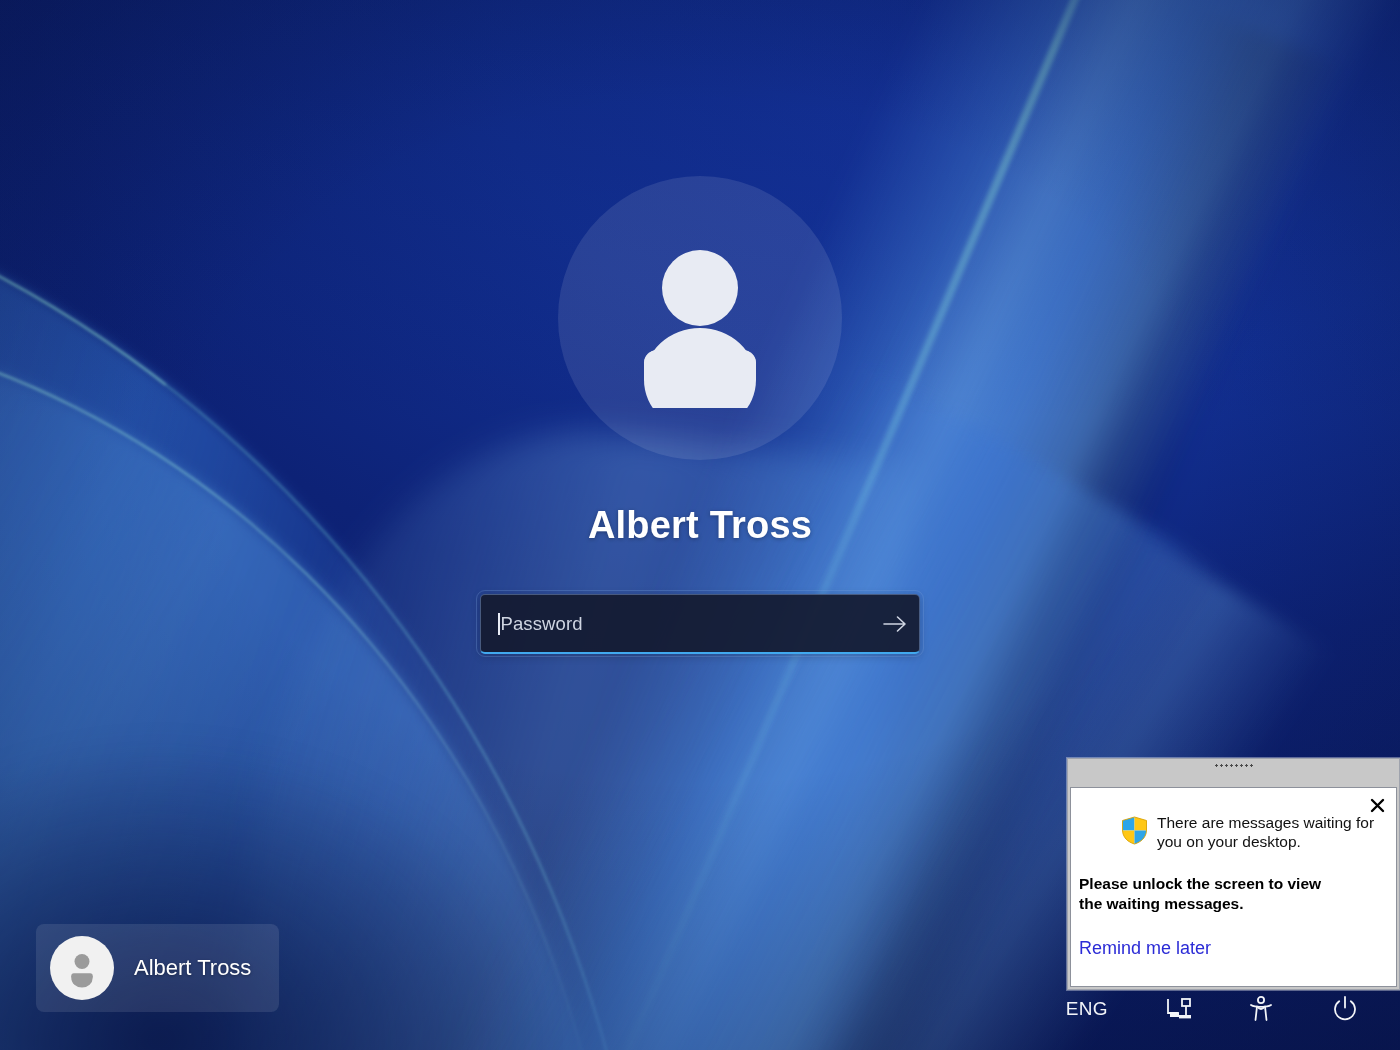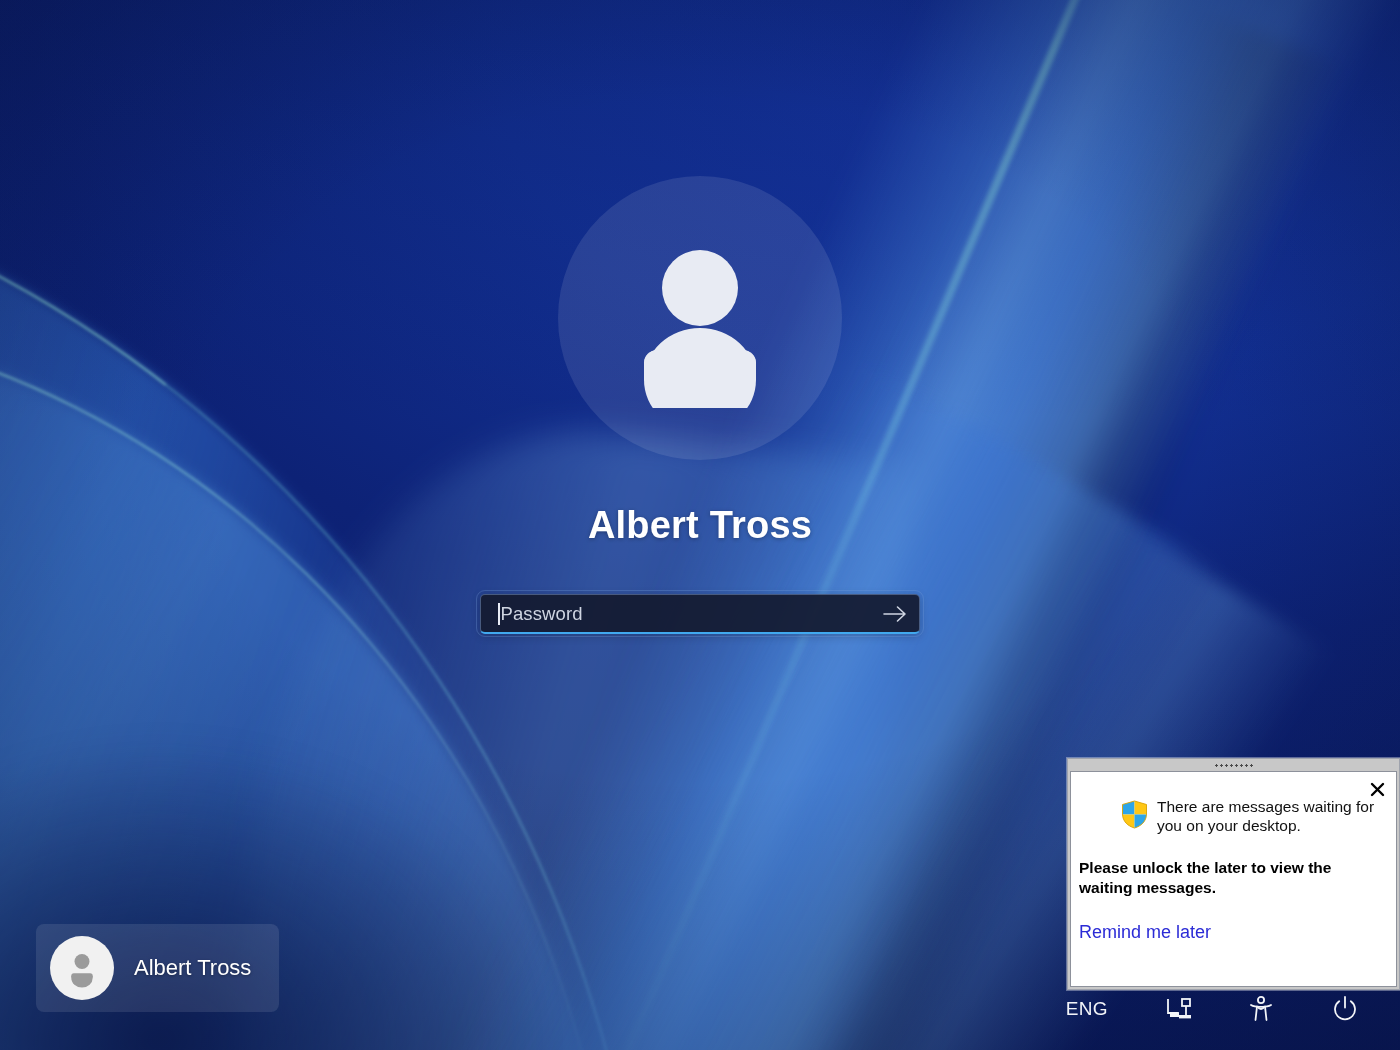--- a/index.html
+++ b/index.html
@@ -103,21 +103,21 @@
   }
   .user-glyph { display:block; }
   #name {
     margin-top:44px;
     font-size:38px; font-weight:600; color:#ffffff;
     letter-spacing:0.2px;
     text-shadow:0 1px 4px rgba(0,0,0,0.30);
   }
   #pwd-wrap {
     margin-top:47px;
-    width:440px; height:40px;
+    width:440px; height:60px;
     background:rgba(20,26,48,0.92);
     border:1px solid rgba(135,165,215,0.45);
     border-bottom:2.5px solid #41a9ef;
     border-radius:5px;
     display:flex; align-items:center;
     position:relative;
     box-shadow:0 2px 10px rgba(0,0,0,0.22);
   }
   #pwd-wrap::after {
     content:""; position:absolute; left:-5px; right:-5px; top:-5px; bottom:-5px;
@@ -170,21 +170,21 @@
     cursor:pointer; height:34px; }
   #lang { font-size:19px; letter-spacing:0.4px; }
 
   
   #dialog {
     position:absolute; left:1067px; top:758px;
     width:333px; height:232px;
     background:#c8c8c8;
     border:1px solid #9fa3ad;
     box-shadow:0 0 0 1px rgba(255,255,255,0.35);
-    display:flex; flex-direction:column;
+    display:flex; flex-direction:column;gap:16px;
   }
   #dlg-grip {
     height:12px; background:#c8c8c8;
     display:flex; align-items:center; justify-content:center;
     cursor:move; flex-shrink:0;
   }
   #dlg-grip .dots {
     width:40px; height:3px;
     background-image:radial-gradient(circle, #4a4a4a 40%, transparent 45%);
     background-size:5px 3px; background-repeat:repeat-x;
@@ -365,18 +365,18 @@
             <rect x="13.5" y="0" width="13.5" height="14.5" fill="#ffc715"></rect>
             <rect x="0" y="14.5" width="13.5" height="15" fill="#ffc715"></rect>
             <rect x="13.5" y="14.5" width="13.5" height="15" fill="#2da5e8"></rect>
             <path d="M4 23 L13.5 29 L23 23 L23 29 L4 29 Z" fill="#ffc715"></path>
           </g>
           <path d="M13.5 1 L25.5 4.5 V14 C25.5 21.5 19.8 26.2 13.5 28 C7.2 26.2 1.5 21.5 1.5 14 V4.5 Z" fill="none" stroke="#d9a200" stroke-width="0.9"></path>
         </svg>
         <div id="dlg-line1">There are messages waiting for you on your desktop.</div>
       </div>
 
-      <div id="dlg-line2">Please unlock the later to view the waiting messages.</div>
+      <div id="dlg-line2">Please unlock the screen to view the waiting messages.</div>
 
       <a id="dlg-link" href="#">Remind me later</a>
     </div>
   </div>
 </div>
 
 </body></html>

